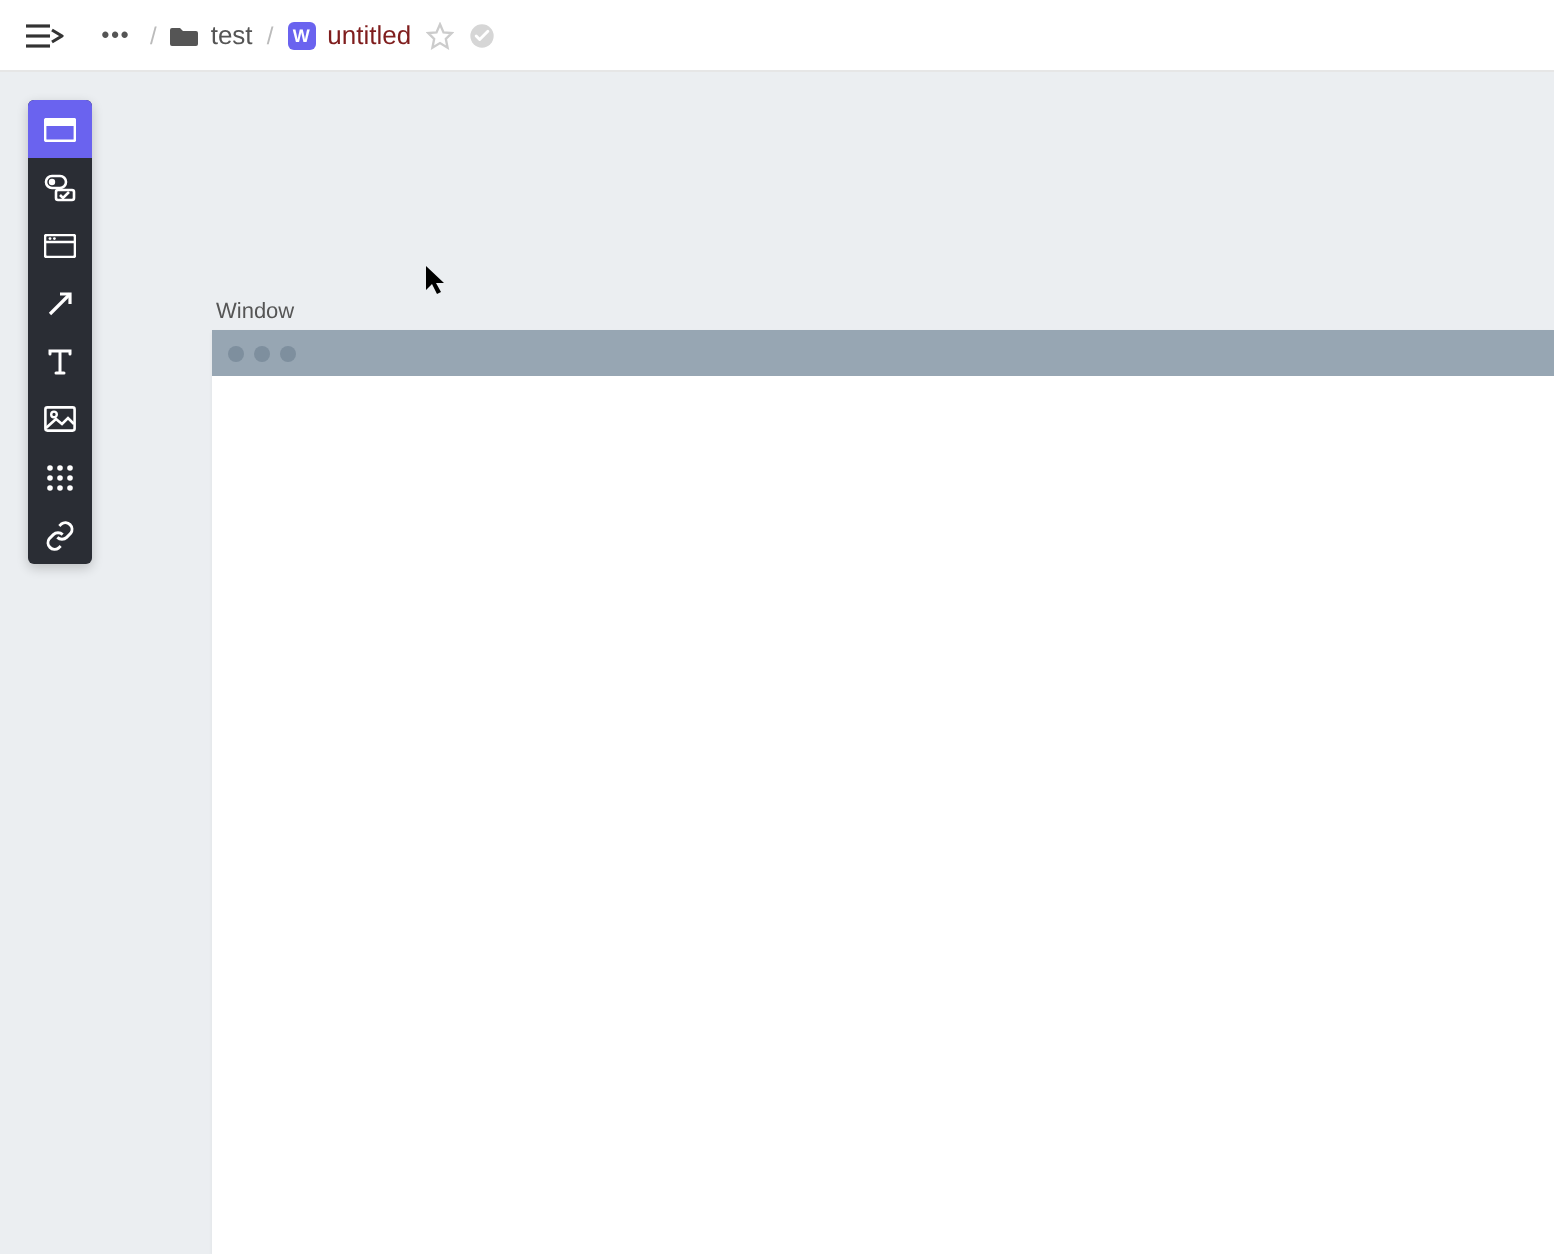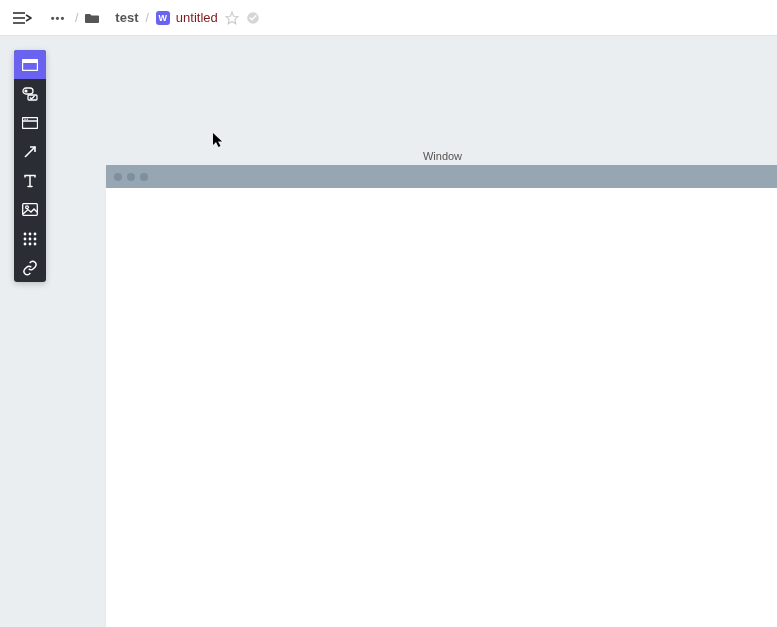--- a/index.html
+++ b/index.html
@@ -44,24 +44,23 @@
       cursor: pointer;
       color: #555;
       font-weight: bold;
       font-size: 11px;
       width: 20px;
       text-align: center;
     }
     .bc-folder {
       display: flex;
       align-items: center;
-      gap: 16px;
+      gap: 6px;
       cursor: pointer;
       color: #555;
-      font-weight: bold;
     }
     .bc-folder svg { fill: #555; }
     .bc-doc {
       display: flex;
       align-items: center;
       gap: 6px;
       cursor: pointer;
     }
     .doc-badge {
       background: #6a63ef;
@@ -121,21 +120,20 @@
     }
     .tool-btn svg { display: block; }
 
     
     .design-window {
       position: absolute;
       left: 106px;
       top: 114px;
       right: 0;
       bottom: 0;
-      text-align: center;
     }
     .design-window-label {
       font-size: 11px;
       color: #555;
       margin-bottom: 3px;
       padding-left: 2px;
       cursor: default;
     }
     .design-window-frame {
       background: #fff;

